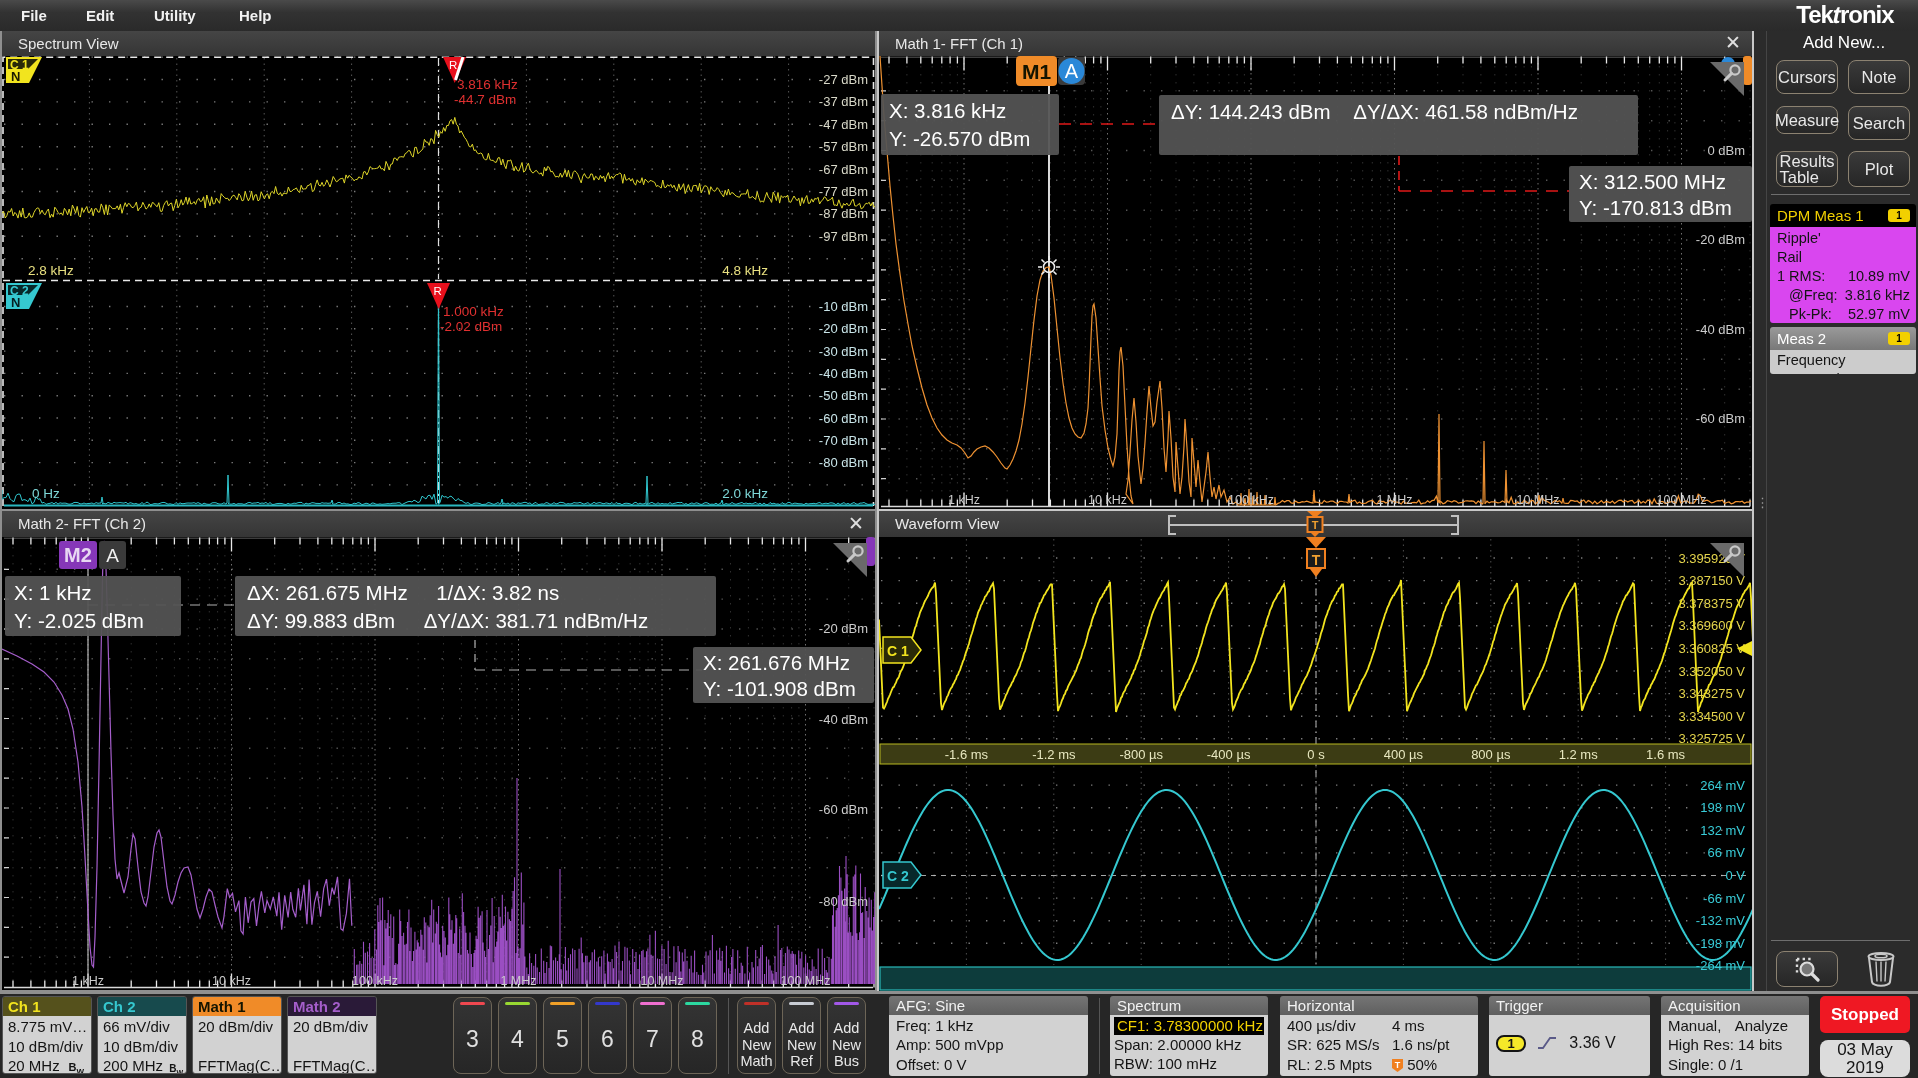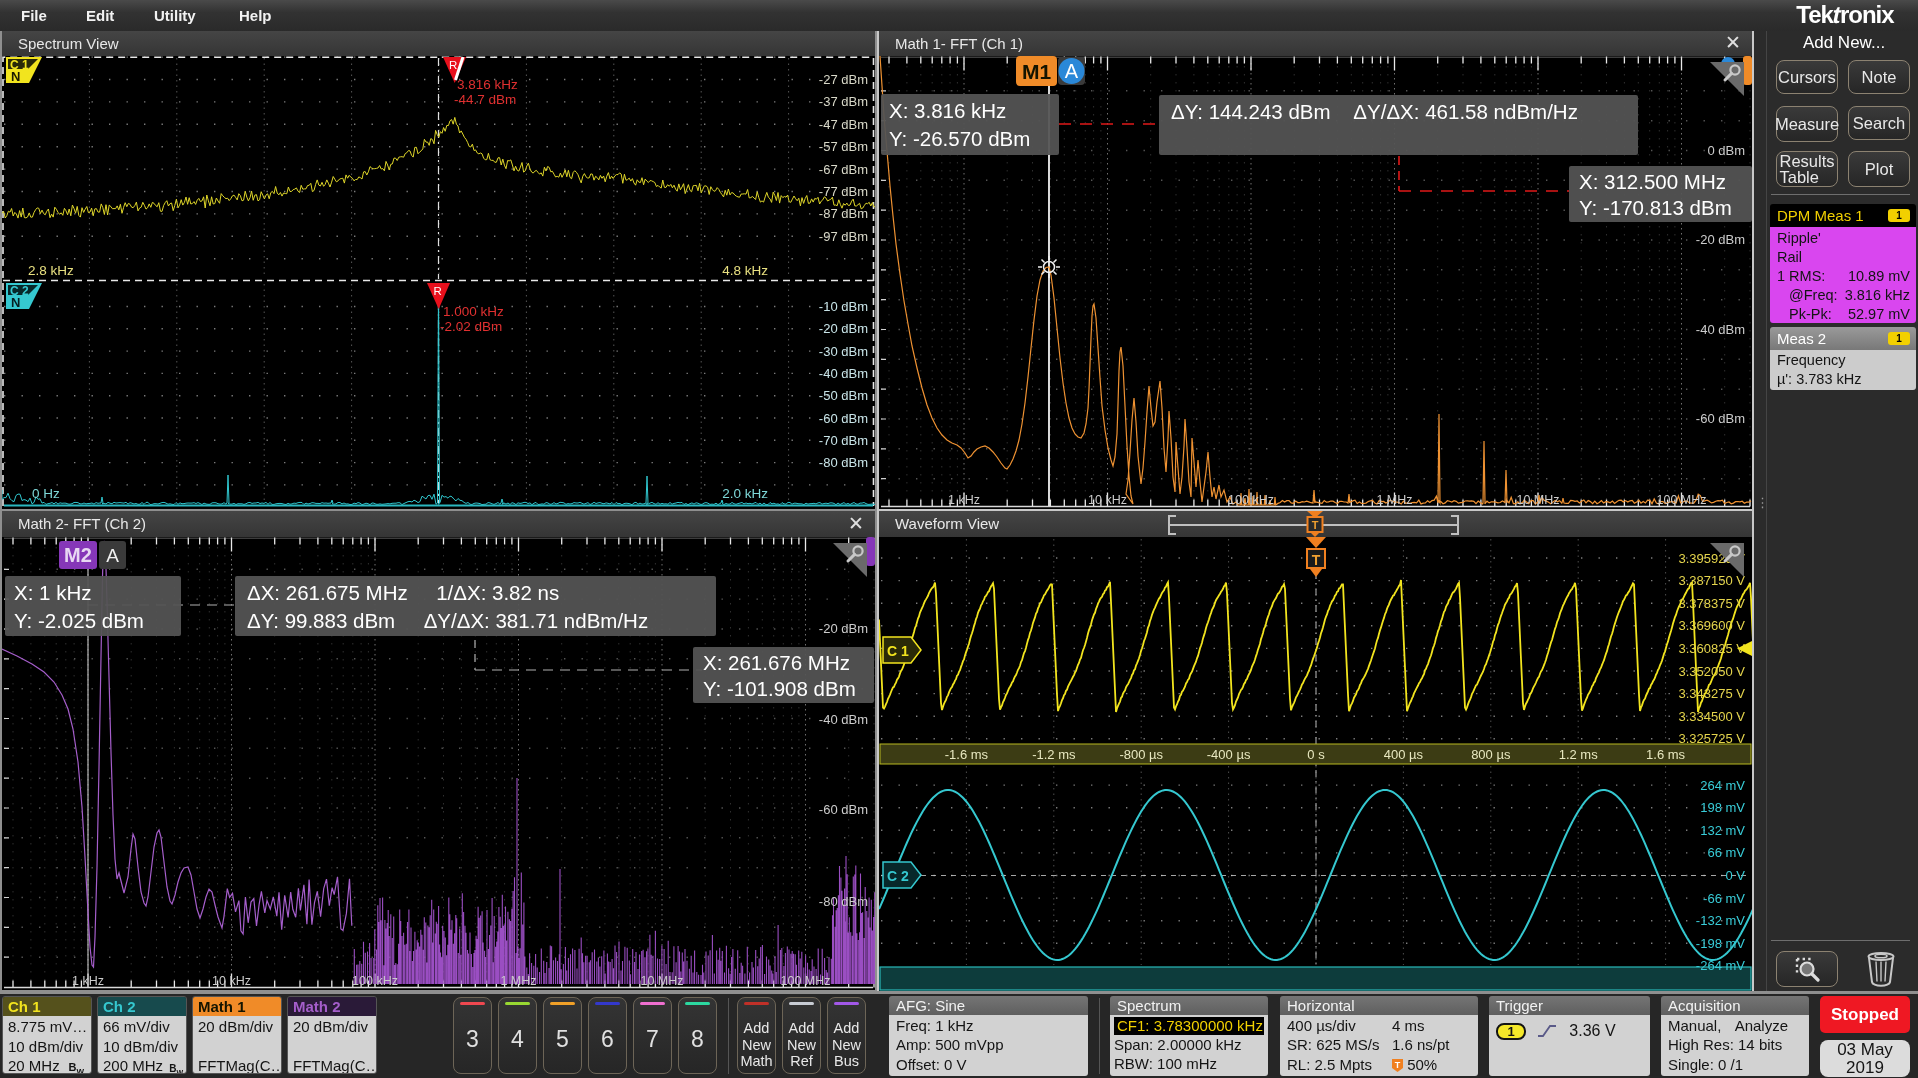--- a/index.html
+++ b/index.html
@@ -505,39 +505,39 @@
   <path d="M852.6,17.4L846,24" stroke="#c8c8c8" stroke-width="3" fill="none" stroke-linecap="round"></path>
 </svg>
 </div>
 
 <div class="abs" style="left:1754px;top:31px;width:164px;height:961px;background:#2b2b2b"></div>
 <div class="abs" style="left:1766px;top:31px;width:1px;height:961px;background:#454545"></div>
 <div class="abs" style="left:1756px;top:500px;width:4px;height:18px;color:#999;font-size:13px;line-height:6px">⋮</div>
 <div class="abs" style="left:1772px;top:33px;width:144px;text-align:center;color:#fff;font-size:17px;font-weight:400">Add New...</div>
 <div class="bbtn" style="left:1776px;top:60px;width:62px;height:34px">Cursors</div>
 <div class="bbtn" style="left:1848px;top:60px;width:62px;height:34px">Note</div>
-<div class="bbtn" style="left:1776px;top:106px;width:62px;height:36px">Measure</div>
+<div class="bbtn" style="left:1776px;top:106px;width:62px;height:28px">Measure</div>
 <div class="bbtn" style="left:1848px;top:106px;width:62px;height:34px">Search</div>
 <div class="bbtn" style="left:1776px;top:151px;width:62px;height:36px;line-height:16px">Results<br>Table</div>
 <div class="bbtn" style="left:1848px;top:151px;width:62px;height:36px">Plot</div>
 <div class="abs" style="left:1771px;top:194px;width:139px;height:1px;background:#6e6e6e"></div>
 
 <div class="abs" style="left:1770px;top:204px;width:146px;height:119px;border-radius:3px;overflow:hidden">
   <div style="height:23px;background:#000;color:#f2d000;font-size:15px;line-height:23px;padding-left:7px;position:relative">DPM Meas 1
     <span style="position:absolute;right:6px;top:5px;width:22px;height:13px;background:#f2d000;border-radius:3px;color:#000;font-size:10px;line-height:13px;text-align:center;font-weight:700">1</span></div>
   <div style="background:#d946ef;color:#141414;font-size:14.5px;height:96px;padding:2px 6px 0 7px">
     <div style="line-height:19px">Ripple'</div>
     <div style="line-height:19px">Rail</div>
     <div style="line-height:19px">1 RMS:<span style="float:right">10.89 mV</span></div>
     <div style="line-height:19px;padding-left:12px">@Freq:<span style="float:right">3.816 kHz</span></div>
     <div style="line-height:19px;padding-left:12px">Pk-Pk:<span style="float:right">52.97 mV</span></div>
   </div>
 </div>
 
-<div class="abs" style="left:1770px;top:327px;width:146px;height:63px;border-radius:3px;overflow:hidden">
+<div class="abs" style="left:1770px;top:327px;width:146px;height:47px;border-radius:3px;overflow:hidden">
   <div style="height:23px;background:linear-gradient(#9a9a9a,#787878);color:#fff;font-size:15px;line-height:23px;padding-left:7px;position:relative">Meas 2
     <span style="position:absolute;right:6px;top:5px;width:22px;height:13px;background:#f2d000;border-radius:3px;color:#000;font-size:10px;line-height:13px;text-align:center;font-weight:700">1</span></div>
   <div style="background:#ccc;color:#141414;font-size:14.5px;height:40px;padding:1px 6px 0 7px">
     <div style="line-height:19px">Frequency</div>
     <div style="line-height:19px">µ': 3.783 kHz</div>
   </div>
 </div>
 
 <div class="abs" style="left:1771px;top:940px;width:139px;height:1px;background:#6e6e6e"></div>
 <div class="bbtn" style="left:1776px;top:951px;width:62px;height:36px">
@@ -651,21 +651,21 @@
     <div style="position:relative">400 µs/div<span style="position:absolute;left:105px">4 ms</span></div>
     <div style="position:relative">SR: 625 MS/s<span style="position:absolute;left:105px">1.6 ns/pt</span></div>
     <div style="position:relative">RL: 2.5 Mpts<span style="position:absolute;left:105px"><svg width="11" height="13" viewBox="0 0 11 13" style="display:inline-block;vertical-align:-2px">
             <polygon points="0,0 11,0 11,9 5.5,13 0,9" fill="#f08020"></polygon>
             <text x="5.5" y="9" fill="#fff" font-size="9" font-weight="700" text-anchor="middle">T</text>
           </svg> 50%</span></div>
   </div>
 </div>
 <div class="bpanel" style="left:1489px;top:996px;width:161px;height:80px">
   <div class="hd">Trigger</div>
-  <div class="bd" style="height:61px;padding-top:6px">
+  <div class="bd" style="height:61px;padding-top:18px">
     <span style="display:inline-block;width:30px;height:17px;background:#f5e829;border:2px solid #141414;border-radius:8px;text-align:center;font-size:13px;line-height:13px;font-weight:700">1</span>
     <svg width="20" height="16" viewBox="0 0 20 16" style="display:inline-block;vertical-align:-3px;margin-left:7px">
         <path d="M1,13h5l7-10h6" stroke="#5a5a88" stroke-width="1.8" fill="none"></path>
       </svg>
     <span style="margin-left:8px;font-size:16px">3.36 V</span>
   </div>
 </div>
 <div class="bpanel" style="left:1661px;top:996px;width:148px;height:80px">
   <div class="hd">Acquisition</div>
   <div class="bd" style="height:61px">

